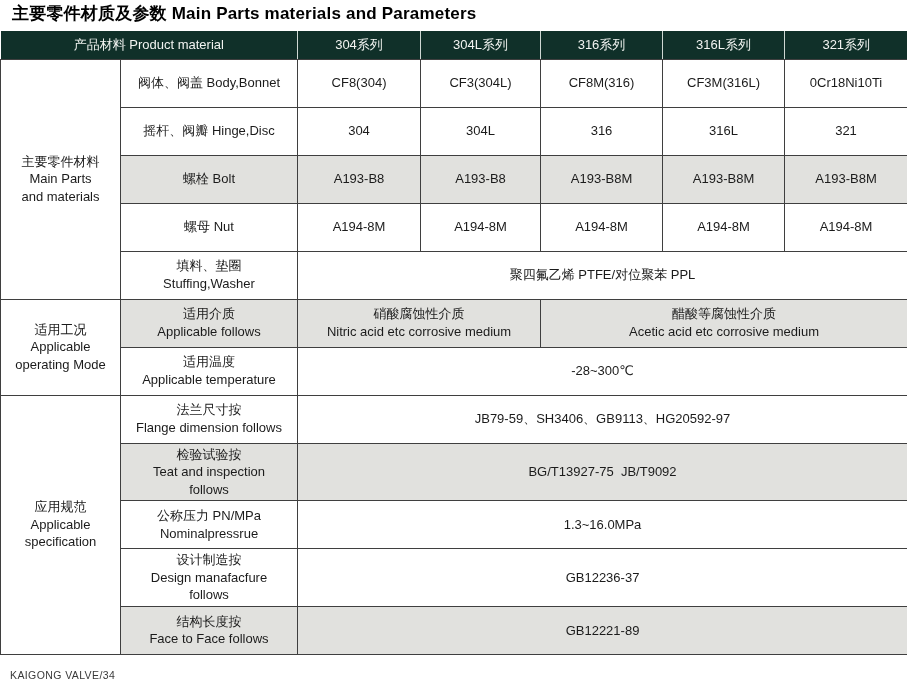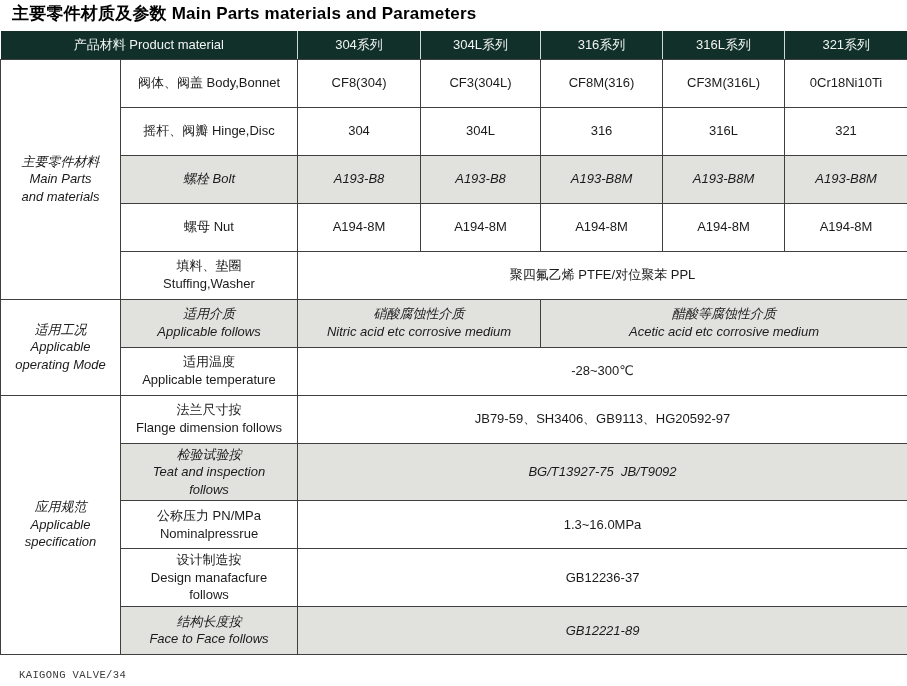--- a/index.html
+++ b/index.html
@@ -49,29 +49,27 @@
     vertical-align:middle;
     height:48px;
     line-height:1.35;
     white-space:pre-wrap;
     padding:2px 12px;
     background:#ffffff;
   }
   tbody tr.shaded .label-cell,
   tbody tr.shaded .value-cell{
     background:var(--row-alt-bg);
-    font-style:italic;
   }
-  tbody .group-cell{background:#ffffff;font-style:italic;}
+  tbody .group-cell{background:#ffffff;}
   .footer{
-    margin:14px 0 0 19px;
+    margin:14px 0 0 10px;
     font-size:10.5px;
     color:#3a3a3a;
     letter-spacing:0.4px;
-    font-family:Liberation Mono, monospace;
   }
 </style>
 </head>
 <body>
 
 <div class="page">
   <h1 class="title">主要零件材质及参数 Main Parts materials and Parameters</h1>
 
   <table class="params-table">
     <colgroup>

